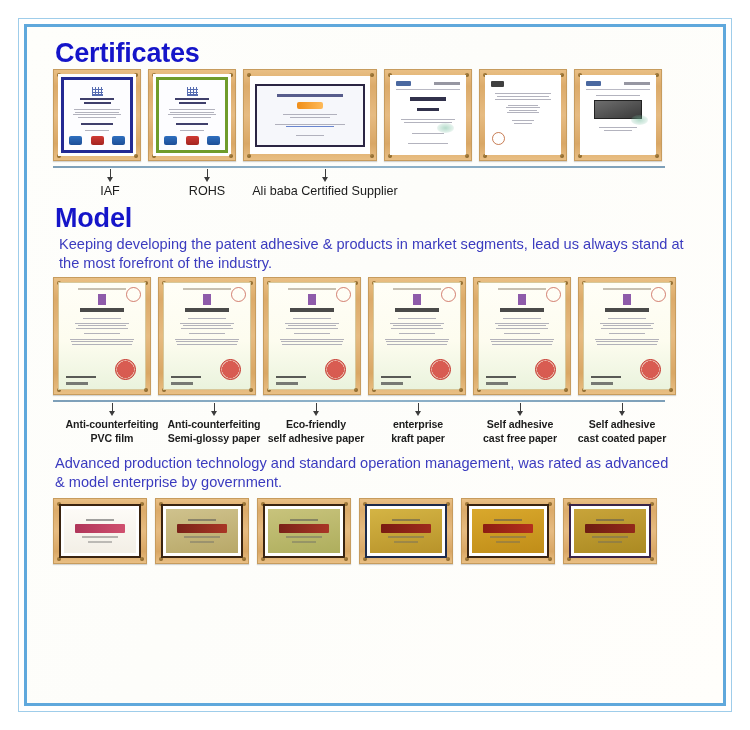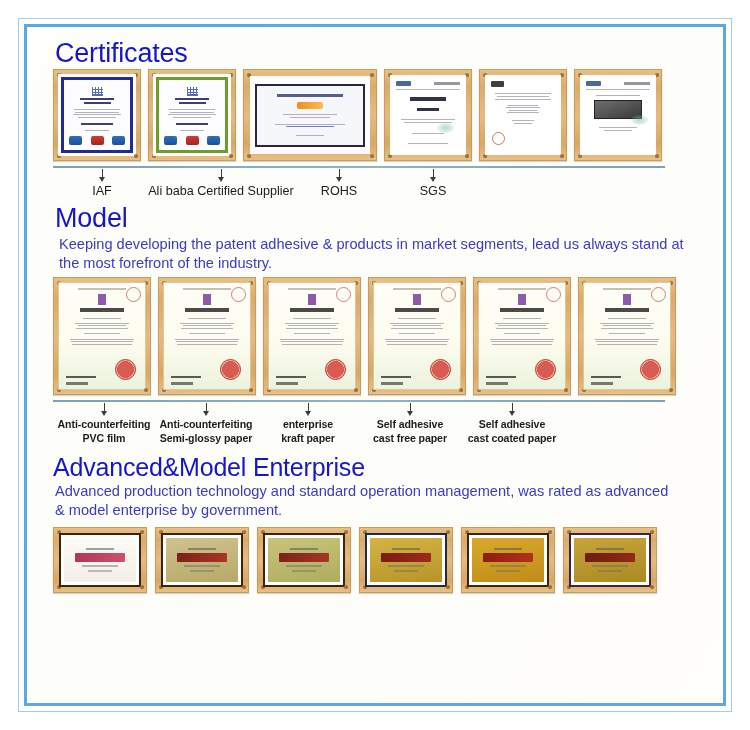--- a/index.html
+++ b/index.html
@@ -46,21 +46,21 @@
     position: absolute;
     left: 0; top: 0; right: 0; bottom: 0;
     padding: 12px 14px 8px 14px;
     box-sizing: border-box;
   }
 
   
   .section { position: relative; }
   .sec-title {
     color: #1515c9;
-    font-weight: normal;
+    font-weight: bold;
     letter-spacing: -0.2px;
     margin: 0 0 2px 14px;
     line-height: 1.05;
   }
   .sec-title.t1 { font-size: 27px; }
   .sec-title.t2 { font-size: 27px; }
   .sec-title.t3 { font-size: 25px; }
   .sec-sub {
     color: #3b3bbf;
     font-size: 14.6px;
@@ -219,20 +219,21 @@
   
   .labelbar { margin: 5px 0 0 12px; }
   .hline {
     height: 2px;
     background: linear-gradient(90deg,#7d9fb8,#8fb3cb 50%,#7d9fb8);
     width: 612px;
   }
   .arrows {
     display: flex;
     width: 612px;
+    margin-left: 8px;
   }
   .arrow-cell {
     display:flex; flex-direction:column; align-items:center;
     padding-top: 1px;
   }
   .arr {
     width: 0; height: 0;
     position: relative;
     margin-bottom: 2px;
   }
@@ -482,40 +483,33 @@
         <div class="labelbar">
           <div class="hline"></div>
           <div class="arrows">
             <div class="arrow-cell" style="width:98px">
               <div class="arr">
                   <i></i>
                   <b></b>
                 </div>
               <div class="cap">IAF</div>
             </div>
+            <div class="arrow-cell" style="width:96px">
+              <div class="arr">
+                  <i></i>
+                  <b></b>
+                </div>
+              <div class="cap">ROHS</div>
+            </div>
             <div class="arrow-cell" style="width:140px">
               <div class="arr">
                   <i></i>
                   <b></b>
                 </div>
               <div class="cap">Ali baba Certified Supplier</div>
-            </div>
-            <div class="arrow-cell" style="width:96px">
-              <div class="arr">
-                  <i></i>
-                  <b></b>
-                </div>
-              <div class="cap">ROHS</div>
-            </div>
-            <div class="arrow-cell" style="width:92px">
-              <div class="arr">
-                  <i></i>
-                  <b></b>
-                </div>
-              <div class="cap">SGS</div>
             </div>
           </div>
         </div>
       </div>
 
       <div class="section" style="margin-top:4px">
         <h1 class="sec-title t2">Model</h1>
         <p class="sec-sub">Keeping developing the patent adhesive &amp; products in market segments, lead us always stand at the most forefront of the industry.</p>
 
         <div class="row">
@@ -669,20 +663,30 @@
                 <span>Anti-counterfeiting</span>
                 <span class="l2">Semi-glossy paper</span>
               </div>
             </div>
             <div class="arrow-cell" style="width:102px">
               <div class="arr">
                   <i></i>
                   <b></b>
                 </div>
               <div class="cap small">
+                <span>Eco-friendly</span>
+                <span class="l2">self adhesive paper</span>
+              </div>
+            </div>
+            <div class="arrow-cell" style="width:102px">
+              <div class="arr">
+                  <i></i>
+                  <b></b>
+                </div>
+              <div class="cap small">
                 <span>enterprise</span>
                 <span class="l2">kraft paper</span>
               </div>
             </div>
             <div class="arrow-cell" style="width:102px">
               <div class="arr">
                   <i></i>
                   <b></b>
                 </div>
               <div class="cap small">
@@ -698,21 +702,20 @@
               <div class="cap small">
                 <span>Self adhesive</span>
                 <span class="l2">cast coated paper</span>
               </div>
             </div>
           </div>
         </div>
       </div>
 
       <div class="section" style="margin-top:8px">
-        <h1 class="sec-title t3" style="margin-left:12px">Advanced&amp;Model Enterprise</h1>
         <p class="sec-sub wide">Advanced production technology and standard operation management, was rated as advanced &amp; model enterprise by government.</p>
 
         <div class="awards">
           <div class="wood a-frame">
             <span class="pin-tr"></span>
               <span class="pin-bl"></span>
             <div class="paper">
               <div class="plate pl-white">
                 <div class="small-top"></div>
                 <div class="big" title="外贸进出口先进企业"></div>

